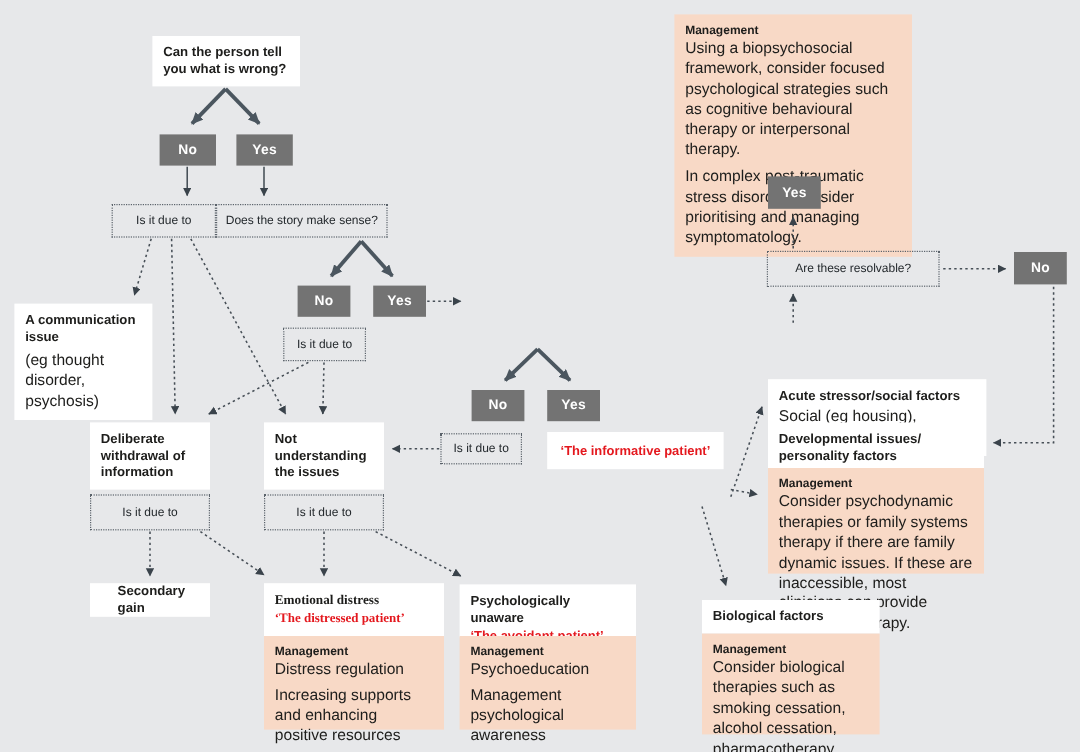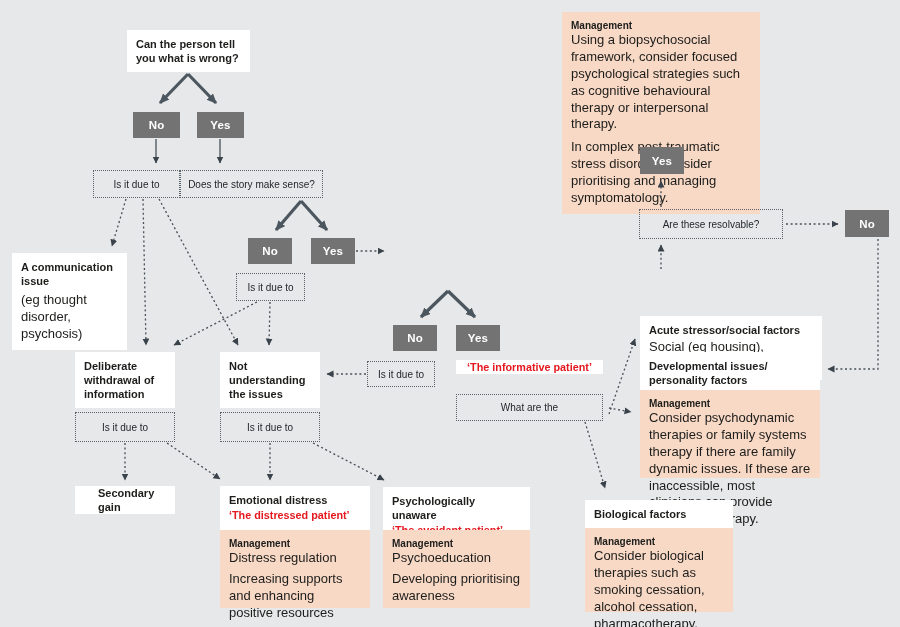--- a/index.html
+++ b/index.html
@@ -65,27 +65,24 @@
       <span>No</span>
     </div>
   <div class="node box-dark" style="left:456px;top:325px;width:44px;height:26px;">
       <span>Yes</span>
     </div>
 
   <div class="node box-dotted" style="left:367px;top:361px;width:68px;height:26px;">
       <span>Is it due to</span>
     </div>
 
-  <div class="node box-white" style="left:456px;top:360px;width:147px;height:14px;display:flex;align-items:center;justify-content:center;">
+  <div class="node box-white" style="left:456px;top:360px;width:147px;height:31px;display:flex;align-items:center;justify-content:center;">
     <span class="red">‘The informative patient’</span>
   </div>
 
-  <div class="node box-dotted" style="left:456px;top:394px;width:147px;height:27px;">
-      <span>What are the</span>
-    </div>
 
   <div class="node box-white pad" style="left:12px;top:253px;width:115px;min-height:77px;">
     <div class="title">A communication issue</div>
     <div class="body mt4">(eg thought disorder, psychosis)</div>
   </div>
 
   <div class="node box-white pad" style="left:75px;top:352px;width:100px;min-height:53px;">
     <div class="title">Deliberate withdrawal of information</div>
   </div>
   <div class="node box-dotted" style="left:75px;top:412px;width:100px;height:30px;">
@@ -96,38 +93,38 @@
     <div class="title">Not understanding the issues</div>
   </div>
   <div class="node box-dotted" style="left:220px;top:412px;width:100px;height:30px;">
       <span>Is it due to</span>
     </div>
 
   <div class="node box-white" style="left:75px;top:486px;width:100px;height:28px;display:flex;align-items:center;">
     <span class="title" style="padding-left:23px;">Secondary gain</span>
   </div>
 
-  <div class="node box-white pad" style="left:220px;top:486px;width:150px;height:44px;">
+  <div class="node box-white pad" style="left:220px;top:486px;width:150px;height:44px;font-family:Liberation Serif, serif;">
     <div class="title">Emotional distress</div>
     <div class="red mt2">‘The distressed patient’</div>
   </div>
   <div class="node box-pink pad" style="left:220px;top:530px;width:150px;height:78px;">
     <div class="mgmt-title">Management</div>
     <div class="body">Distress regulation</div>
     <div class="body mt4">Increasing supports and enhancing positive resources</div>
   </div>
 
   <div class="node box-white pad" style="left:383px;top:487px;width:147px;height:44px;">
     <div class="title">Psychologically unaware</div>
     <div class="red mt2">‘The avoidant patient’</div>
   </div>
   <div class="node box-pink pad" style="left:383px;top:530px;width:147px;height:78px;">
     <div class="mgmt-title">Management</div>
     <div class="body">Psychoeducation</div>
-    <div class="body mt4">Developing prioritising awareness</div>
+    <div class="body mt4">Management psychological awareness</div>
   </div>
 
   <div class="node box-pink pad" style="left:562px;top:12px;width:198px;min-height:124px;">
     <div class="mgmt-title">Management</div>
     <div class="body">Using a biopsychosocial framework, consider focused psychological strategies such as cognitive behavioural therapy or interpersonal therapy.</div>
     <div class="body mt6">In complex post-traumatic stress disorder, consider prioritising and managing symptomatology.</div>
   </div>
 
   <div class="node box-dark" style="left:640px;top:147px;width:44px;height:27px;">
       <span>Yes</span>

